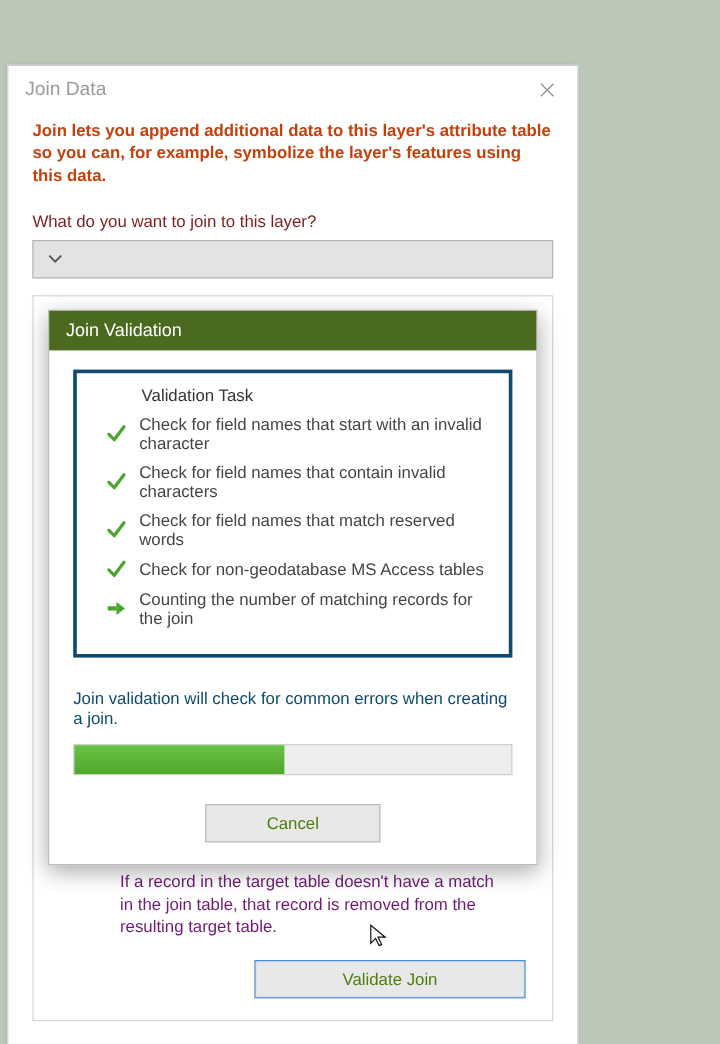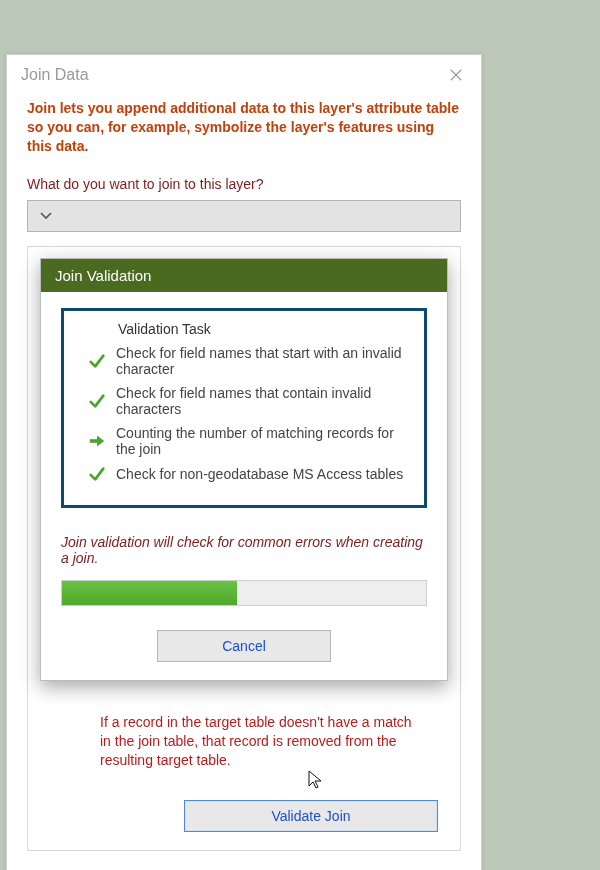--- a/index.html
+++ b/index.html
@@ -89,43 +89,43 @@
     border: 1px solid #d8d8d8;
     background: #fff;
     position: relative;
     padding: 10px 14px 14px 14px;
     min-height: 0;
   }
   .match-note {
     position: absolute;
     left: 72px;
     right: 40px;
-    bottom: 80px;
-    color: #b91c1c;
+    bottom: 68px;
+    color: #701a75;
     line-height: 1.35;
   }
   .validate-row {
     position: absolute;
     left: 0;
     right: 22px;
     bottom: 18px;
     display: flex;
     justify-content: flex-end;
   }
   .btn {
     min-width: 100px;
     height: 30px;
     background: #e8e8e8;
     border: 1px solid #b8b8b8;
     display: inline-flex;
     align-items: center;
     justify-content: center;
-    color: #1d4ed8;
+    color: #4d7c0f;
     font-size: 14px;
-    padding: 0 36px;
+    padding: 0 22px;
     cursor: default;
   }
   .btn-focus {
     border: 1px solid #4f8ad6;
     box-shadow: inset 0 0 0 1px #cfe2f8;
   }
   .cursor {
     position: absolute;
     left: 278px;
     bottom: 55px;
@@ -185,22 +185,21 @@
     height: 18px;
     display: flex;
     align-items: center;
     justify-content: center;
     flex: 0 0 18px;
   }
   .check svg { width: 18px; height: 18px; }
   .arrow svg { width: 18px; height: 18px; }
   .modal-note {
     margin-top: 26px;
-    color: #7f1d1d;
-    font-style: italic;
+    color: #0c4a6e;
   }
   .progress {
     margin-top: 14px;
     height: 24px;
     border: 1px solid #cfcfcf;
     background: #eeeeee;
     position: relative;
   }
   .progress-fill {
     position: absolute;
@@ -280,35 +279,43 @@
       </div>
       <div class="task-row">
         <span class="task-icon check">
           <svg viewBox="0 0 20 20">
                 <polyline points="3,11 8,16 17,4" fill="none" stroke="#4aa52c" stroke-width="3" stroke-linecap="round" stroke-linejoin="round"></polyline>
               </svg>
         </span>
         <span>Check for field names that contain invalid characters</span>
       </div>
       <div class="task-row">
+        <span class="task-icon check">
+          <svg viewBox="0 0 20 20">
+                <polyline points="3,11 8,16 17,4" fill="none" stroke="#4aa52c" stroke-width="3" stroke-linecap="round" stroke-linejoin="round"></polyline>
+              </svg>
+        </span>
+        <span>Check for field names that match reserved words</span>
+      </div>
+      <div class="task-row">
+        <span class="task-icon check">
+          <svg viewBox="0 0 20 20">
+                <polyline points="3,11 8,16 17,4" fill="none" stroke="#4aa52c" stroke-width="3" stroke-linecap="round" stroke-linejoin="round"></polyline>
+              </svg>
+        </span>
+        <span>Check for non-geodatabase MS Access tables</span>
+      </div>
+      <div class="task-row">
         <span class="task-icon arrow">
           <svg viewBox="0 0 20 20">
                 <rect x="2" y="8" width="8" height="4" fill="#4aa52c"></rect>
                 <polygon points="10,4 18,10 10,16" fill="#4aa52c"></polygon>
               </svg>
         </span>
         <span>Counting the number of matching records for the join</span>
-      </div>
-      <div class="task-row">
-        <span class="task-icon check">
-          <svg viewBox="0 0 20 20">
-                <polyline points="3,11 8,16 17,4" fill="none" stroke="#4aa52c" stroke-width="3" stroke-linecap="round" stroke-linejoin="round"></polyline>
-              </svg>
-        </span>
-        <span>Check for non-geodatabase MS Access tables</span>
       </div>
     </div>
 
     <div class="modal-note">Join validation will check for common errors when creating a join.</div>
 
     <div class="progress">
       <div class="progress-fill" style="width: 48%;"></div>
     </div>
 
     <div class="modal-btn-row">

